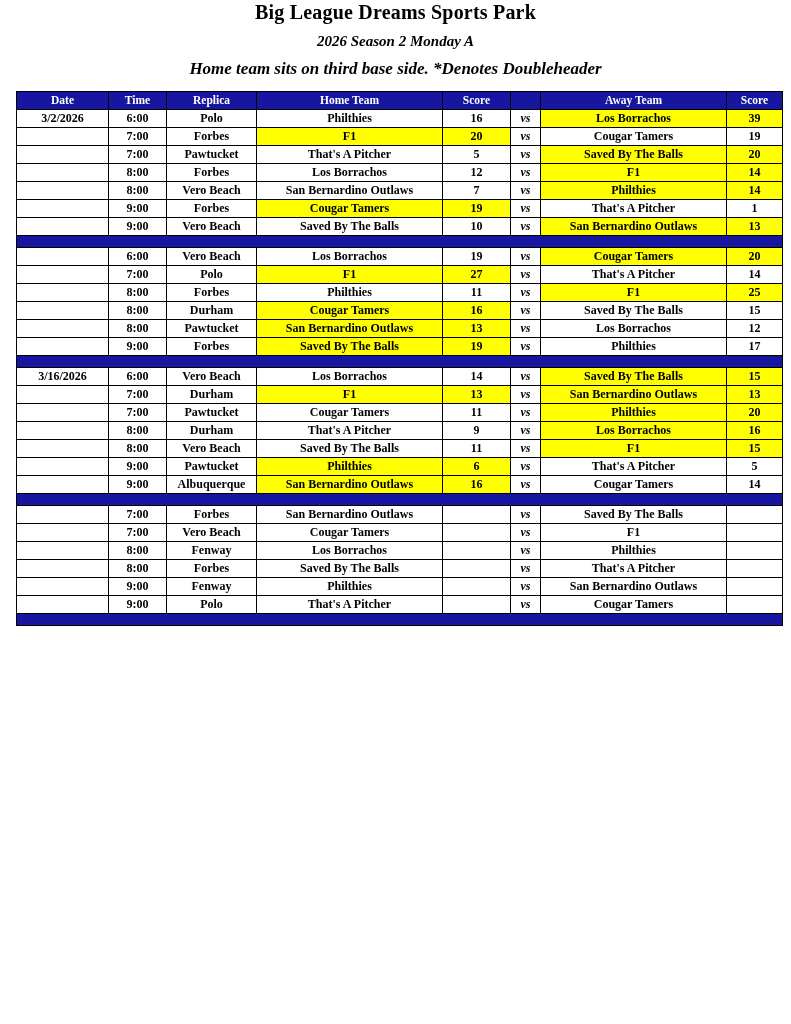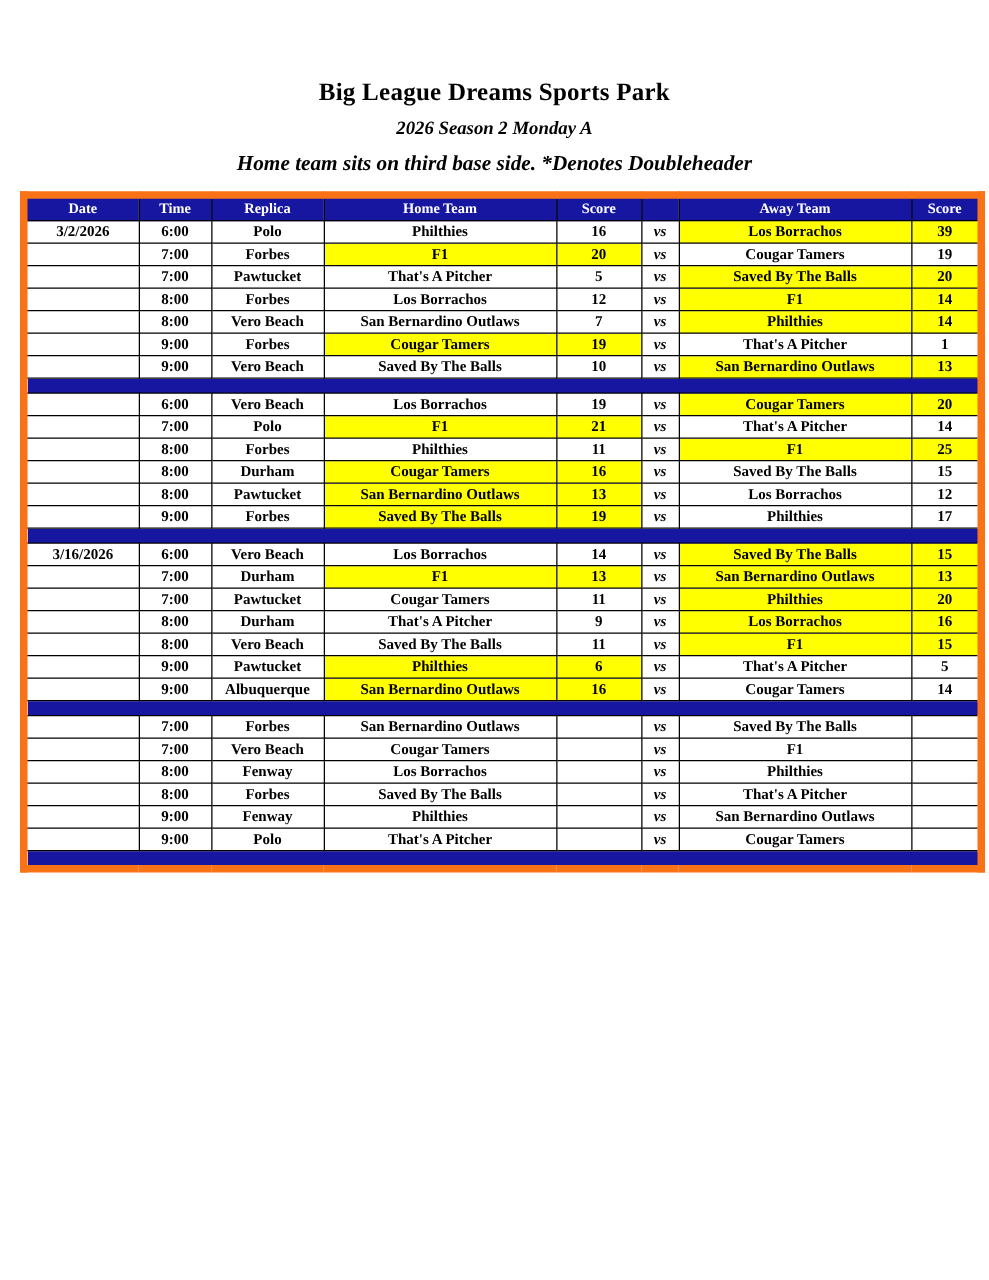--- a/index.html
+++ b/index.html
@@ -16,21 +16,20 @@
   }
   .page {
     position: relative;
     width: 791px;
     height: 1024px;
     box-sizing: border-box;
     padding: 0 16px;
   }
   .titles {
     text-align: center;
-    padding-top: 62px;
   }
   .doc-title {
     font-size: 20px;
     font-weight: bold;
     letter-spacing: 0.2px;
     line-height: 1.25;
   }
   .doc-subtitle {
     font-size: 15px;
     font-weight: bold;
@@ -43,21 +42,21 @@
     font-weight: bold;
     font-style: italic;
     margin-top: 9px;
     margin-bottom: 7px;
   }
   table.schedule {
     border-collapse: collapse;
     table-layout: fixed;
     width: 756px;
     margin: 12px auto;
-    border: 6px solid #f97316;
+    border: 1px solid #f97316;
     padding-left: 32px;
   }
   table.schedule col.c-date    { width: 92px; }
   table.schedule col.c-time    { width: 58px; }
   table.schedule col.c-replica { width: 90px; }
   table.schedule col.c-home    { width: 186px; }
   table.schedule col.c-score1  { width: 68px; }
   table.schedule col.c-vs      { width: 30px; }
   table.schedule col.c-away    { width: 186px; }
   table.schedule col.c-score2  { width: 56px; }
@@ -219,21 +218,21 @@
           <td>19</td>
           <td class="vs">vs</td>
           <td class="hl">Cougar Tamers</td>
           <td class="hl">20</td>
         </tr>
         <tr>
           <td></td>
           <td>7:00</td>
           <td>Polo</td>
           <td class="hl">F1</td>
-          <td class="hl">21</td>
+          <td class="hl">27</td>
           <td class="vs">vs</td>
           <td>That's A Pitcher</td>
           <td>14</td>
         </tr>
         <tr>
           <td></td>
           <td>8:00</td>
           <td>Forbes</td>
           <td>Philthies</td>
           <td>11</td>

